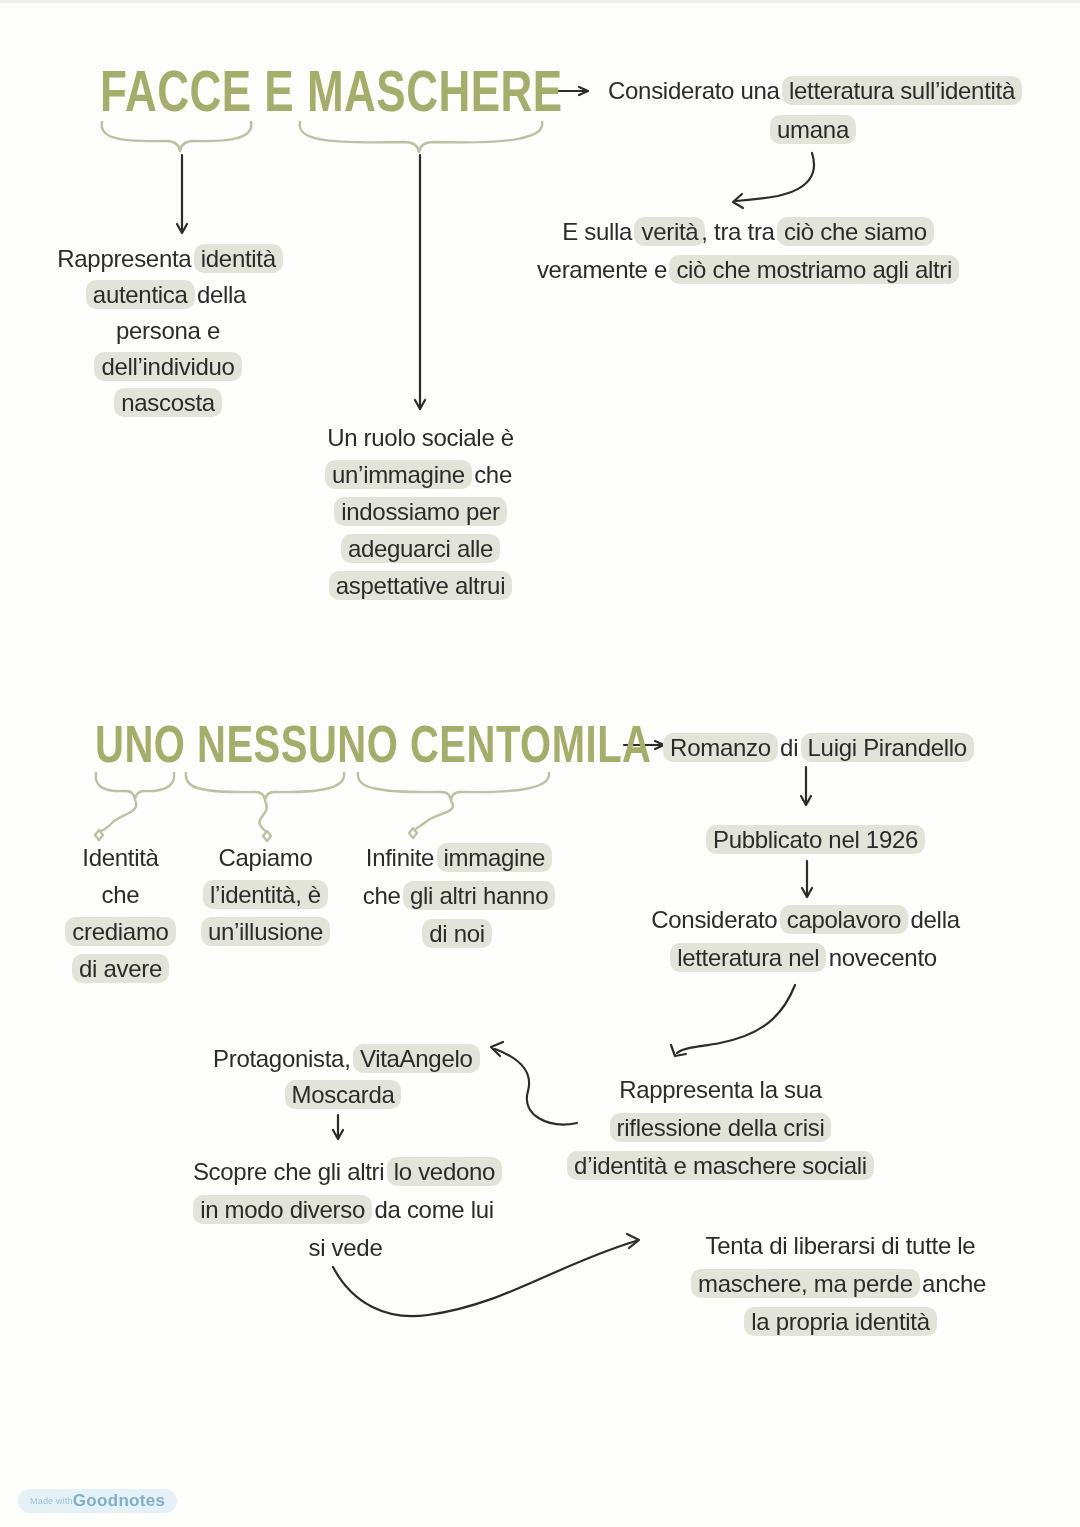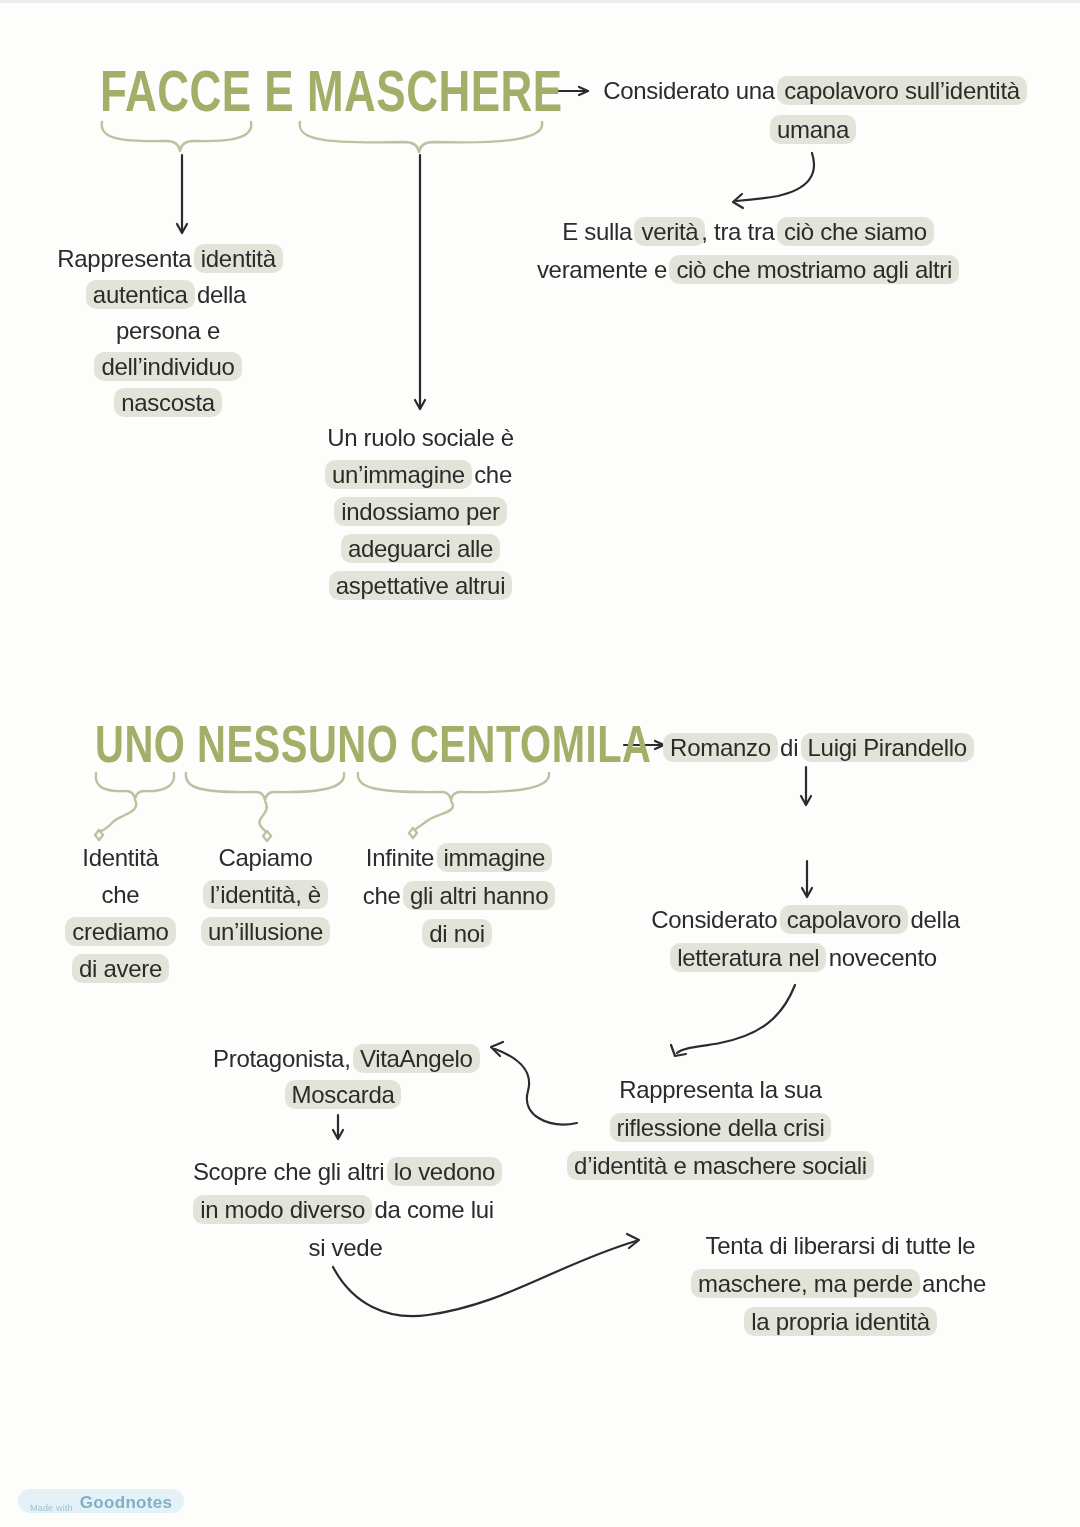--- a/index.html
+++ b/index.html
@@ -19,21 +19,21 @@
   #title1{left:100px;top:56px;font-size:44px;}
   #title2{left:95px;top:712px;font-size:40px;}
   .node{position:absolute;text-align:center;font-size:24px;line-height:37px;letter-spacing:-.3px;}
   .node .line{white-space:nowrap;}
   .hl{background:var(--hl);border-radius:10px;padding:1px 7px;margin:0 -4px;box-decoration-break:clone;}
   svg.overlay{position:absolute;left:0;top:0;pointer-events:none;}
   .arrow{stroke:var(--ink);stroke-width:2.2;fill:none;stroke-linecap:round;stroke-linejoin:round;}
   .brace{stroke:var(--brace);stroke-width:2.4;fill:none;stroke-linecap:round;stroke-linejoin:round;}
   #badge{
     position:absolute;left:18px;top:1486px;height:24px;padding:0 12px;border-radius:13px;
-    background:var(--badge-bg);display:flex;align-items:flex-end;gap:7px;cursor:pointer;
+    background:var(--badge-bg);display:flex;align-items:center;cursor:pointer;
   }
   #badge .made{font-size:9px;color:var(--badge-made);letter-spacing:.2px;}
   #badge .brand{font-size:17px;color:var(--badge-brand);font-weight:600;letter-spacing:.3px;}
   
   #n-riflessione{left:598px;top:68px;width:430px;line-height:39px;}
   #n-verita{left:528px;top:210px;width:436px;line-height:38px;}
   #n-autentica{left:43px;top:238px;width:250px;line-height:36px;}
   #n-ruolo{left:313px;top:416px;width:215px;}
   #n-romanzo{left:666px;top:726px;width:305px;line-height:38px;}
   #n-pubblicato{left:688px;top:818px;width:255px;line-height:38px;}
@@ -96,21 +96,21 @@
     <path class="arrow" d="M338,1112 L338,1134"></path>
     <polyline class="arrow" points="333,1127 338,1136 343,1127"></polyline>
 
     <path class="arrow" d="M333,1264 C352,1300 386,1318 428,1312 C506,1301 556,1262 636,1238"></path>
     <polyline class="arrow" points="627,1231 639,1237 629,1245"></polyline>
   </svg>
 
   <div id="title1" class="map-title">FACCE E MASCHERE</div>
 
   <div id="n-riflessione" class="node">
-      <div class="line"><span>Considerato una </span><span class="hl">capolavoro sull’identità</span></div>
+      <div class="line"><span>Considerato una </span><span class="hl">letteratura sull’identità</span></div>
       <div class="line"><span class="hl">umana</span></div>
     </div>
   <div id="n-verita" class="node">
       <div class="line"><span>E sulla </span><span class="hl">verità</span><span>, tra tra </span><span class="hl">ciò che siamo</span></div>
       <div class="line"><span>veramente e </span><span class="hl">ciò che mostriamo agli altri</span></div>
     </div>
   <div id="n-autentica" class="node">
       <div class="line"><span>Rappresenta </span><span class="hl">identità</span></div>
       <div class="line"><span class="hl">autentica</span><span> della</span></div>
       <div class="line"><span>persona e</span></div>
@@ -122,20 +122,23 @@
       <div class="line"><span class="hl">un’immagine</span><span> che</span></div>
       <div class="line"><span class="hl">indossiamo per</span></div>
       <div class="line"><span class="hl">adeguarci alle</span></div>
       <div class="line"><span class="hl">aspettative altrui</span></div>
     </div>
 
   <div id="title2" class="map-title">UNO NESSUNO CENTOMILA</div>
 
   <div id="n-romanzo" class="node">
       <div class="line"><span class="hl">Romanzo</span><span> di </span><span class="hl">Luigi Pirandello</span></div>
+    </div>
+  <div id="n-pubblicato" class="node">
+      <div class="line"><span class="hl">Pubblicato nel 1926</span></div>
     </div>
   <div id="n-capolavoro" class="node">
       <div class="line"><span>Considerato </span><span class="hl">capolavoro</span><span> della</span></div>
       <div class="line"><span class="hl">letteratura nel</span><span> novecento</span></div>
     </div>
   <div id="n-crediamo" class="node">
       <div class="line"><span>Identità</span></div>
       <div class="line"><span>che</span></div>
       <div class="line"><span class="hl">crediamo</span></div>
       <div class="line"><span class="hl">di avere</span></div>

